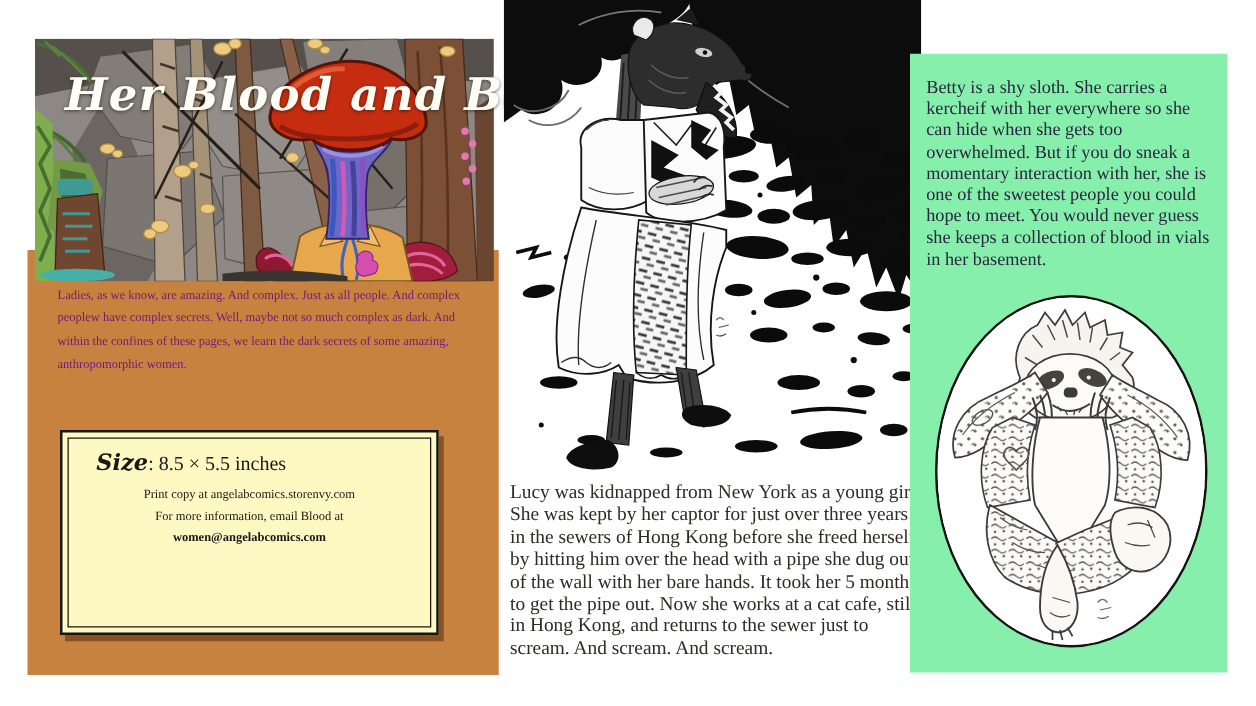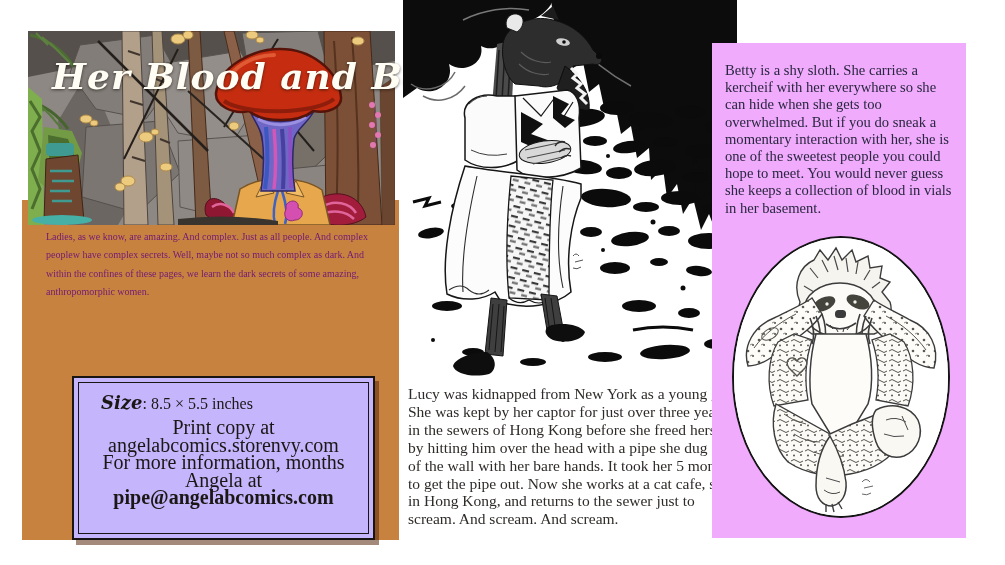--- a/index.html
+++ b/index.html
@@ -8,36 +8,36 @@
   
   .left-panel{position:absolute;left:22px;top:200px;width:377px;height:340px;background:#c8823f;}
   .cover{position:absolute;left:28px;top:31px;width:367px;height:194px;}
   .cover svg{display:block;width:100%;height:100%;}
   .cover-title{position:absolute;left:24px;top:24px;width:330px;
     font-family:"DejaVu Serif",serif;font-style:italic;font-weight:bold;font-size:36px;
     color:#fffdf4;letter-spacing:1px;white-space:nowrap;
     text-shadow:0 1px 3px rgba(20,15,10,.65);}
   .left-intro{position:absolute;left:46px;top:228px;width:346px;
     font-size:10px;line-height:18.4px;color:#701a75;}
-  .info-box{position:absolute;left:72px;top:344px;width:299px;height:160px;
-    background:#c4b5fd;border:2px solid #191512;box-shadow:4px 5px 0 rgba(88,42,15,.55);margin-top:32px;}
+  .info-box{position:absolute;left:48px;top:344px;width:299px;height:160px;
+    background:#fef9c3;border:2px solid #191512;box-shadow:4px 5px 0 rgba(88,42,15,.55);}
   .info-inner{position:absolute;left:4px;top:4px;right:4px;bottom:4px;border:1px solid #191512;
     padding:7px 10px 0 10px;color:#1b1714;}
   .spec{margin:2px 0 4px 12px;font-size:16px;}
   .script{font-family:"DejaVu Serif",serif;font-style:italic;font-weight:bold;font-size:18px;}
-  .boxline{margin:0;text-align:center;font-size:20px;line-height:17.6px;}
+  .boxline{margin:0;text-align:center;font-size:10px;line-height:17.6px;}
   .boxline.email{font-weight:bold;}
   .box-specs{margin-bottom:6px;}
   
   .mid-art{position:absolute;left:403px;top:0;width:334px;height:382px;}
   .mid-art svg{display:block;width:100%;height:100%;}
   .mid-story{position:absolute;left:408px;top:385px;width:332px;
     font-size:15.5px;line-height:17.9px;color:#2e2b28;}
   
-  .right-panel{position:absolute;left:712px;top:43px;width:254px;height:495px;background:#f0abfc;}
+  .right-panel{position:absolute;left:728px;top:43px;width:254px;height:495px;background:#86efac;}
   .right-story{position:absolute;left:13px;top:19px;width:230px;
     font-size:14.6px;line-height:17.2px;color:#29263f;}
   .oval{position:absolute;left:20px;top:193px;width:214px;height:278px;background:#ffffff;
     border:2.5px solid #141414;border-radius:50%;overflow:hidden;}
   .oval svg{display:block;width:100%;height:100%;}
 </style>
 </head>
 <body>
 
 <div class="canvas">
@@ -149,22 +149,22 @@
   </div>
 
   <div class="left-intro">Ladies, as we know, are amazing. And complex. Just as all people. And complex peoplew have complex secrets. Well, maybe not so much complex as dark. And within the confines of these pages, we learn the dark secrets of some amazing, anthropomorphic women.</div>
 
   <div class="info-box">
     <div class="info-inner">
       <div class="box-specs">
         <p class="spec"><span class="script">Size</span><span>: 8.5 × 5.5 inches</span></p>
       </div>
       <p class="boxline">Print copy at angelabcomics.storenvy.com</p>
-      <p class="boxline">For more information, months Angela at</p>
-      <p class="boxline email">pipe@angelabcomics.com</p>
+      <p class="boxline">For more information, email Blood at</p>
+      <p class="boxline email">women@angelabcomics.com</p>
     </div>
   </div>
 
   <div class="mid-art">
     <svg viewBox="0 0 334 382" preserveAspectRatio="none">
       <rect width="334" height="382" fill="#ffffff"></rect>
 
       <path d="M0,0 L150,0 C144,16 122,26 108,22 C112,40 92,54 78,46 C82,64 60,74 46,64 C52,84 30,98 14,88 L0,98 Z" fill="#0c0c0c"></path>
       <path d="M8,84 C22,94 44,88 52,72 M20,96 C34,104 52,100 62,86" stroke="#6a6a6a" stroke-width="1.5" fill="none"></path>
 

